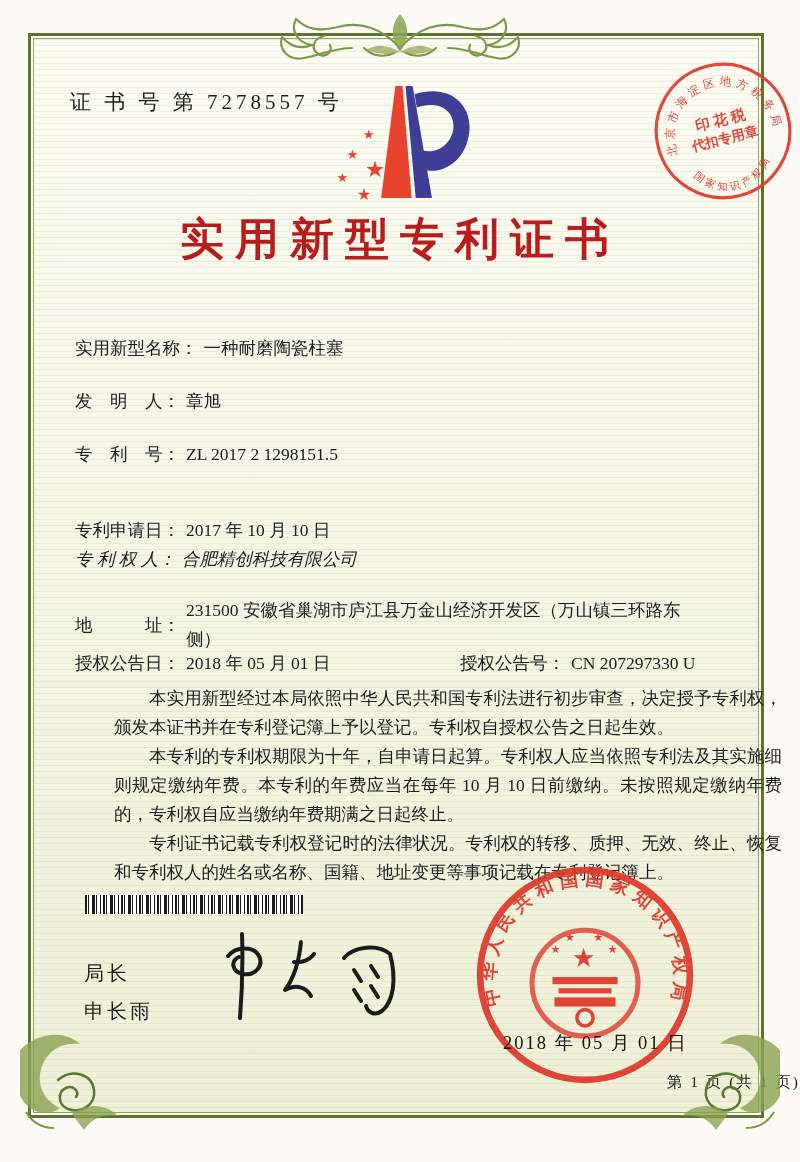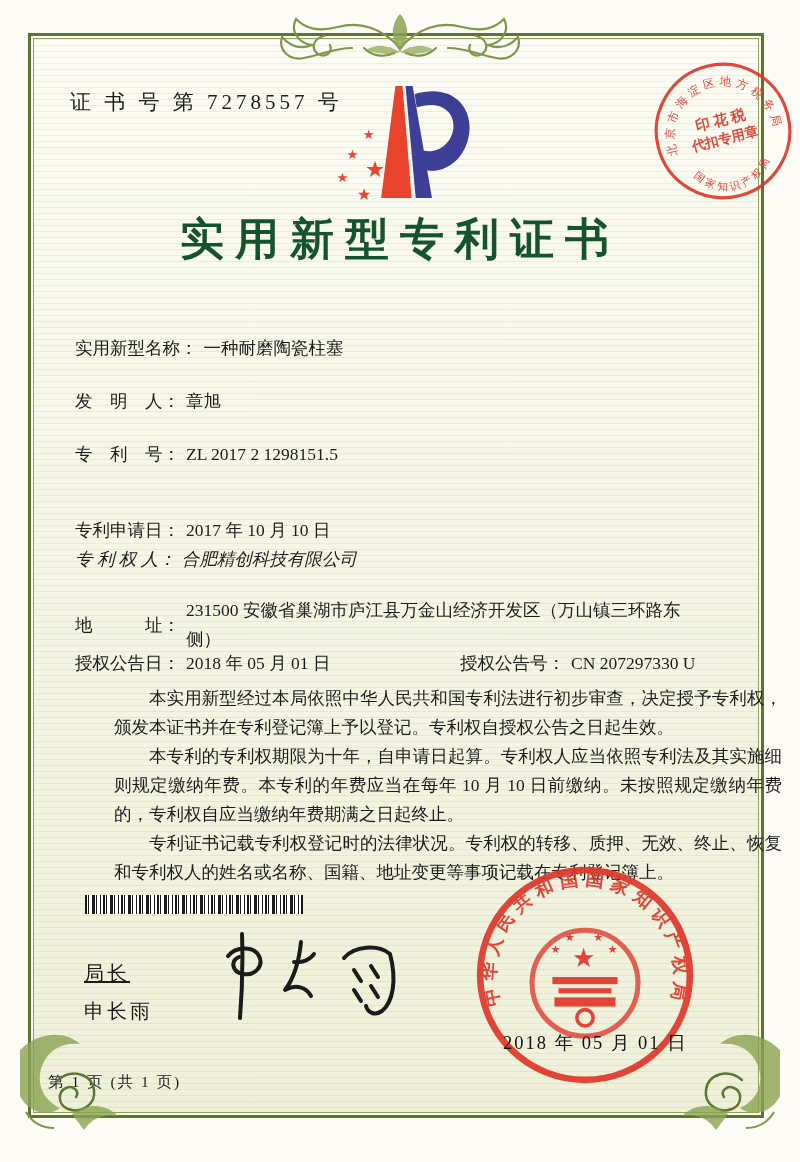--- a/index.html
+++ b/index.html
@@ -27,21 +27,21 @@
     background:repeating-linear-gradient(180deg,rgba(158,176,92,.16) 0 1px,rgba(255,255,255,0) 1px 6px);
     pointer-events:none;
   }
   .content{position:absolute;inset:0;z-index:2;}
   .orn{position:absolute;z-index:3;}
   
   .cert-no{position:absolute;left:70px;top:88px;font-size:21px;letter-spacing:4px;}
   .logo{position:absolute;left:333px;top:80px;width:140px;height:124px;}
   .cert-title{
     position:absolute;left:0;right:0;top:210px;text-align:center;
-    font-size:44px;font-weight:700;letter-spacing:11px;color:#14532d;
+    font-size:44px;font-weight:700;letter-spacing:11px;color:#b91c1c;
   }
   
   .tax-stamp{position:absolute;left:650px;top:58px;width:146px;height:146px;
     transform:rotate(-14deg);opacity:.92;z-index:4;}
   
   .field{position:absolute;left:75px;display:flex;font-size:17.5px;line-height:29px;align-items:center;}
   .field .lab{white-space:nowrap;}
   .field .val{margin-left:6px;}
   .f-name{top:334px;}
   .f-inventor{top:387px;}
@@ -59,28 +59,28 @@
   .body-text p{margin:0;text-indent:2em;}
   
   .barcode{
     position:absolute;left:85px;top:895px;width:218px;height:19px;
     background-image:repeating-linear-gradient(90deg,
       #1a1a1a 0 2px,#fff 2px 3px,#1a1a1a 3px 4px,#fff 4px 7px,
       #1a1a1a 7px 10px,#fff 10px 11px,#1a1a1a 11px 12px,#fff 12px 15px,
       #1a1a1a 15px 16px,#fff 16px 18px);
   }
   
-  .signoff-title{position:absolute;left:84px;top:960px;font-size:20px;letter-spacing:3px;font-family:"Liberation Sans","DejaVu Sans",sans-serif;text-decoration:underline;}
+  .signoff-title{position:absolute;left:84px;top:960px;font-size:20px;letter-spacing:3px;font-family:"Liberation Sans","DejaVu Sans",sans-serif;}
   .signoff-name{position:absolute;left:84px;top:998px;font-size:20px;letter-spacing:3px;font-family:"Liberation Sans","DejaVu Sans",sans-serif;}
   .signature{position:absolute;left:198px;top:928px;width:210px;height:100px;}
   
   .seal{position:absolute;left:473px;top:863px;width:224px;height:224px;opacity:.93;z-index:3;}
   .seal-date{position:absolute;left:503px;top:1030px;font-size:18.5px;letter-spacing:2px;color:#111;z-index:4;}
   
-  .page-footer{position:absolute;left:0;right:0;top:1072px;text-align:left;font-size:15.5px;letter-spacing:2px;padding-left:48px;}
+  .page-footer{position:absolute;left:0;right:0;top:1072px;text-align:right;font-size:15.5px;letter-spacing:2px;padding-left:48px;}
   .red{color:#df382b;fill:#df382b;}
 </style>
 </head>
 <body>
 
 <div class="page">
 
   <div class="frame">
     <div class="frame-inner"></div>
   </div>

